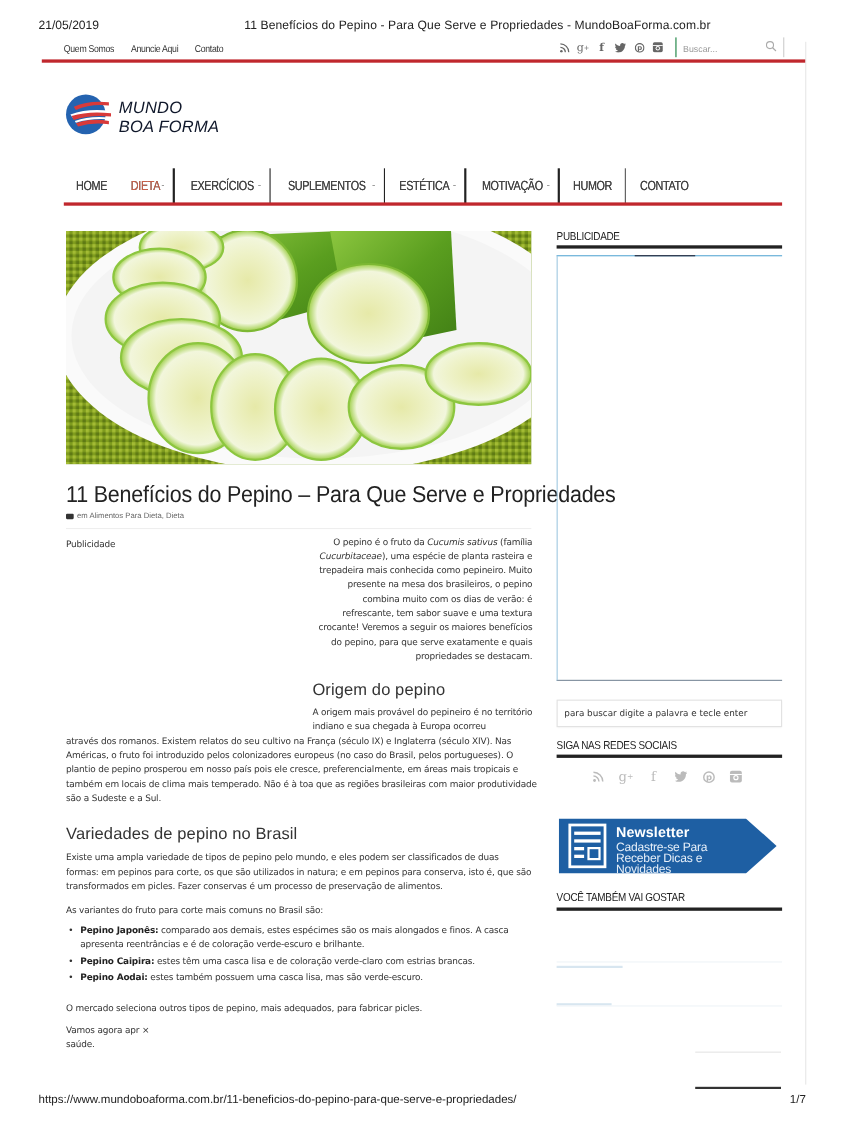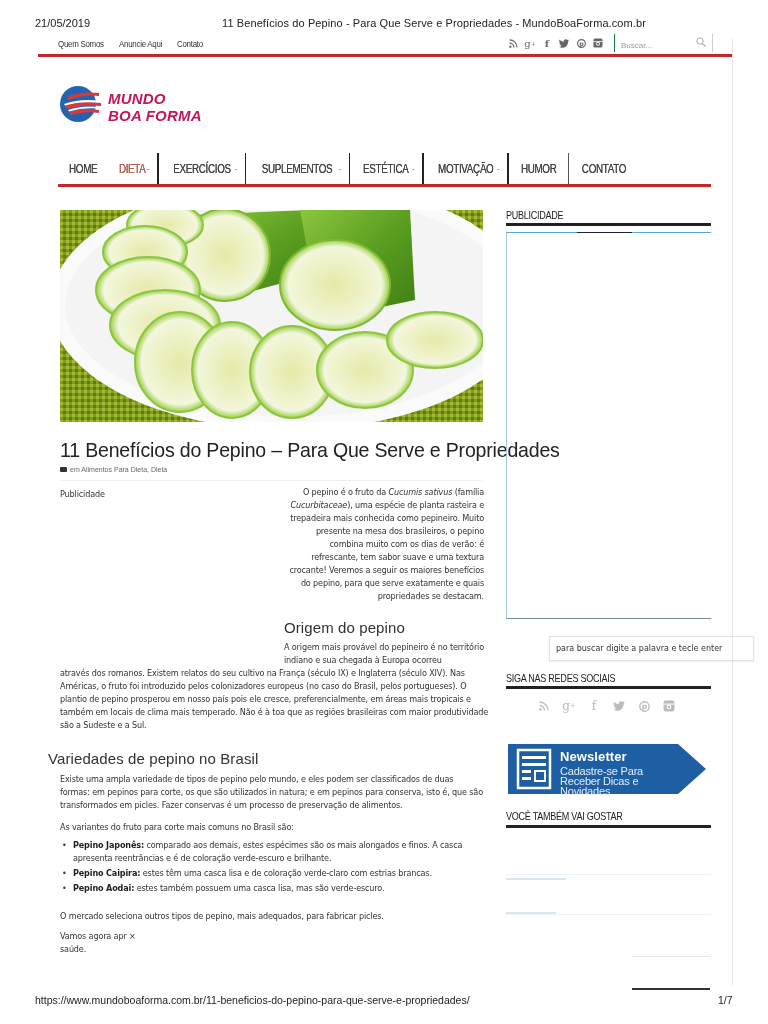--- a/index.html
+++ b/index.html
@@ -22,21 +22,21 @@
     .topsocial .ic { width: 10px; height: 12px; font-size: 10px; color: #666; display: flex; align-items: center; justify-content: center; font-weight: bold; }
     .topsearch { position: absolute; left: 576px; top: -2px; width: 99px; height: 18px; border-left: 1px solid #15803d; border-right: 1px solid #ccc; }
     .topsearch input { border: none; outline: none; width: 76px; height: 16px; margin-left: 6px; font-size: 8px; color: #999; background: transparent; font-family: "Liberation Sans", sans-serif; }
     .topsearch input::placeholder { color: #999; }
     .topsearch .mag { position: absolute; right: 6px; top: 3px; width: 10px; height: 10px; }
     .redline-top { position: absolute; left: 38px; top: 54px; width: 694px; height: 3px; background: #c0272d; }
 
     
     .logo { position: absolute; left: 59px; top: 83px; width: 160px; height: 42px; }
     .logo .globe { position: absolute; left: 0; top: 2px; width: 42px; height: 38px; }
-    .logo .lt { position: absolute; left: 49px; font-family: "Liberation Sans", sans-serif; font-weight: bold; font-style: italic; color: #be185d; font-size: 15px; letter-spacing: 0.2px; line-height: 15px; }
+    .logo .lt { position: absolute; left: 49px; font-family: "Liberation Sans", sans-serif; font-weight: normal; font-style: italic; color: #0f172a; font-size: 15px; letter-spacing: 0.2px; line-height: 15px; }
     .logo .l1 { top: 8px; }
     .logo .l2 { top: 25px; }
 
     
     .nav { position: absolute; left: 58px; top: 152px; width: 653px; height: 33px; display: flex; align-items: center; }
     .nav .item { display: flex; align-items: center; height: 33px; padding: 0 8px; font-family: "Liberation Sans Narrow", "Liberation Sans", sans-serif; font-size: 12px; color: #444; text-shadow: 0 0 0.5px #444; letter-spacing: -0.4px; position: relative; }
     .nav .item .t { display: inline-block; transform: scaleX(0.82); transform-origin: center; }
     .nav .item.active { color: #c8604a; }
     .nav .item .dd { font-size: 8px; color: #aaa; margin-left: -2px; }
     .nav .sep { width: 1.5px; height: 32px; background: #222; }
@@ -52,37 +52,37 @@
     .art-meta .folder { width: 7px; height: 5px; background: #333; border-radius: 1px; position: relative; }
     .art-divider { position: absolute; left: 60px; top: 480px; width: 423px; height: 1px; background: #eee; }
 
     .ad-label { position: absolute; left: 60px; top: 488px; font-size: 8.5px; color: #222; }
 
     .body-text { font-family: "DejaVu Sans", sans-serif; font-size: 8.1px; color: #333; line-height: 13px; letter-spacing: -0.15px; }
     .intro { position: absolute; left: 284px; top: 486px; width: 200px; text-align: right; }
     .h-origem { position: absolute; left: 284px; top: 619px; font-size: 15px; color: #333; font-family: "Liberation Sans", sans-serif; letter-spacing: 0.1px; }
     .origem-p1 { position: absolute; left: 284px; top: 641px; width: 205px; }
     .origem-p2 { position: absolute; left: 60px; top: 667px; width: 430px; }
-    .h-var { position: absolute; left: 48px; top: 750px; font-size: 15px; color: #333; font-family: "Liberation Sans", sans-serif; letter-spacing: 0.1px; }
+    .h-var { position: absolute; left: 60px; top: 750px; font-size: 15px; color: #333; font-family: "Liberation Sans", sans-serif; letter-spacing: 0.1px; }
     .var-p1 { position: absolute; left: 60px; top: 773px; width: 425px; }
     .var-p2 { position: absolute; left: 60px; top: 821px; width: 425px; }
     .var-list { position: absolute; left: 60px; top: 839px; width: 425px; list-style: none; }
     .var-list li { position: relative; padding-left: 13px; margin-bottom: 2px; }
     .var-list li::before { content: "•"; position: absolute; left: 2px; top: 0; font-size: 8px; }
     .var-list li b { font-weight: bold; color: #222; }
     .var-p3 { position: absolute; left: 60px; top: 910px; width: 425px; }
     .var-p4 { position: absolute; left: 60px; top: 930px; width: 200px; }
 
     
     .sb-head { position: absolute; left: 506px; font-family: "Liberation Sans Narrow", "Liberation Sans", sans-serif; font-size: 10.5px; color: #222; letter-spacing: -0.3px; }
     .sb-head span { display: inline-block; transform: scaleX(0.86); transform-origin: left; }
     .sb-bar { position: absolute; left: 506px; width: 205px; height: 3px; background: #222; }
     .ad-box { position: absolute; left: 506px; top: 232px; width: 205px; height: 387px; border-left: 1px solid #9fc8e0; border-top: 1px solid #5aa8d4; border-bottom: 1px solid #7a8a99; }
     .ad-box .topmark { position: absolute; left: 70px; top: -1px; width: 55px; height: 1px; background: #223; }
-    .sb-search { position: absolute; left: 506px; top: 636px; width: 205px; height: 25px; border: 1px solid #e2e2e2; box-shadow: 0 1px 2px rgba(0,0,0,0.08); margin-left: 43px; }
+    .sb-search { position: absolute; left: 506px; top: 636px; width: 205px; height: 25px; border: 1px solid #e2e2e2; box-shadow: 0 1px 2px rgba(0,0,0,0.08); }
     .sb-search input { border: none; outline: none; width: 195px; height: 23px; padding-left: 6px; font-size: 8px; color: #333; font-family: "DejaVu Sans", sans-serif; background: transparent; }
     .sb-search input::placeholder { color: #333; }
     .sb-social { position: absolute; left: 538px; top: 699px; display: flex; gap: 13px; align-items: center; }
     .sb-social .ic { width: 12px; height: 14px; color: #bbb; font-size: 12px; display: flex; align-items: center; justify-content: center; font-weight: bold; }
 
     .newsletter { position: absolute; left: 508px; top: 744px; width: 200px; height: 50px; }
     .newsletter svg.bg { position: absolute; left: 0; top: 0; }
     .newsletter .nl-title { position: absolute; left: 52px; top: 5px; font-family: "Liberation Sans", sans-serif; font-weight: bold; font-size: 13px; color: #fff; letter-spacing: 0.1px; }
     .newsletter .nl-sub { position: absolute; left: 52px; top: 22px; font-family: "Liberation Sans", sans-serif; font-size: 11px; color: #e5eef8; line-height: 10px; letter-spacing: -0.2px; width: 110px; }
 

